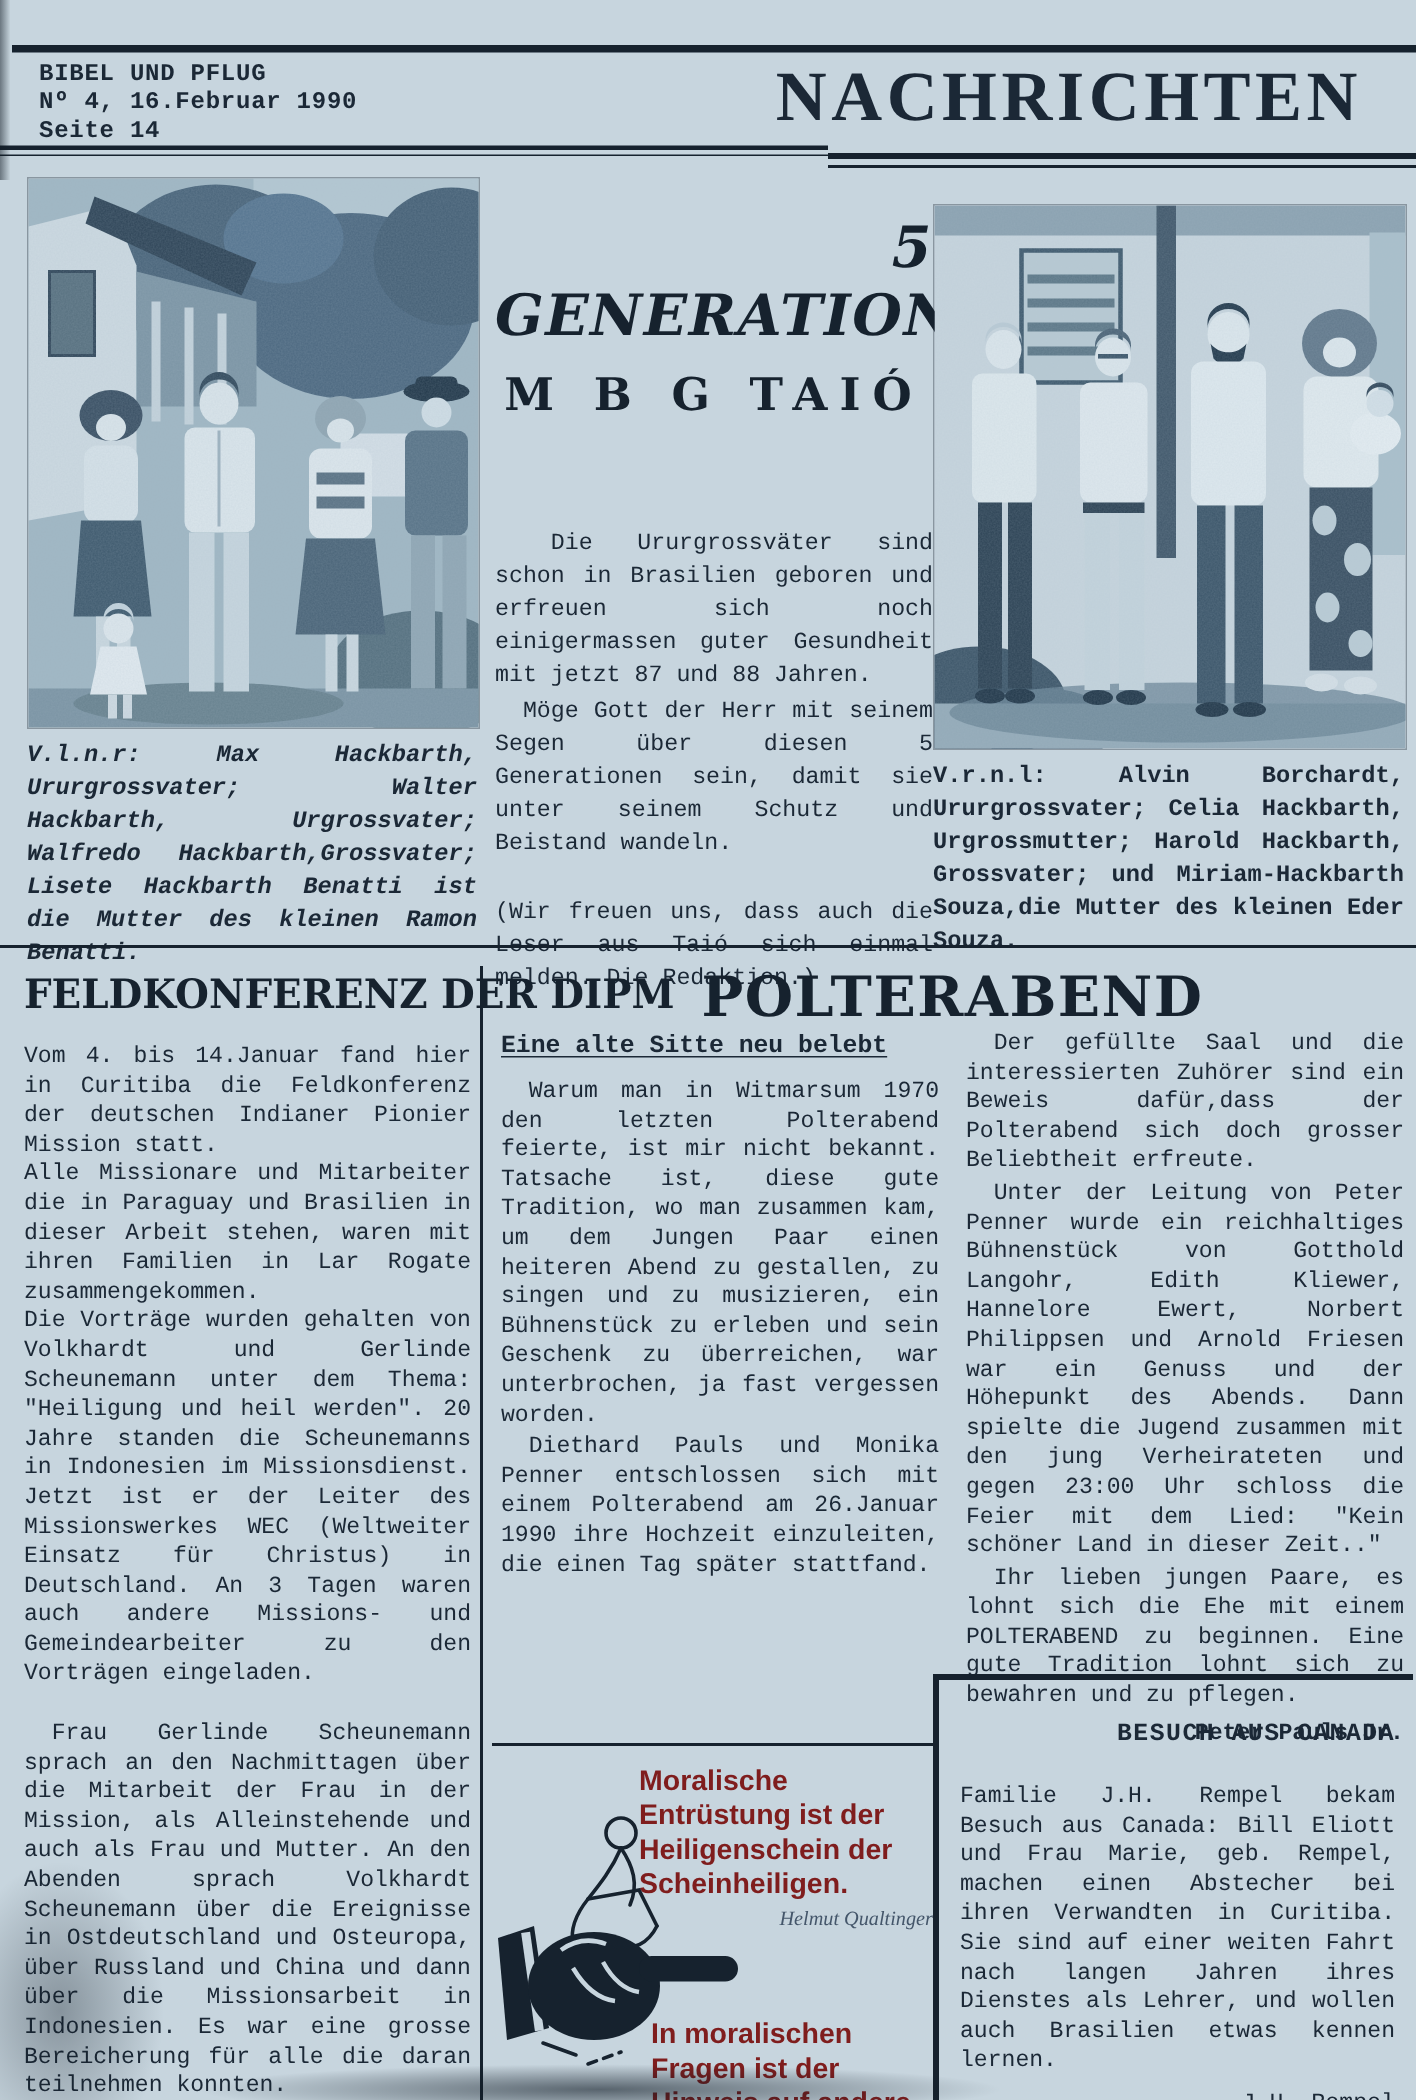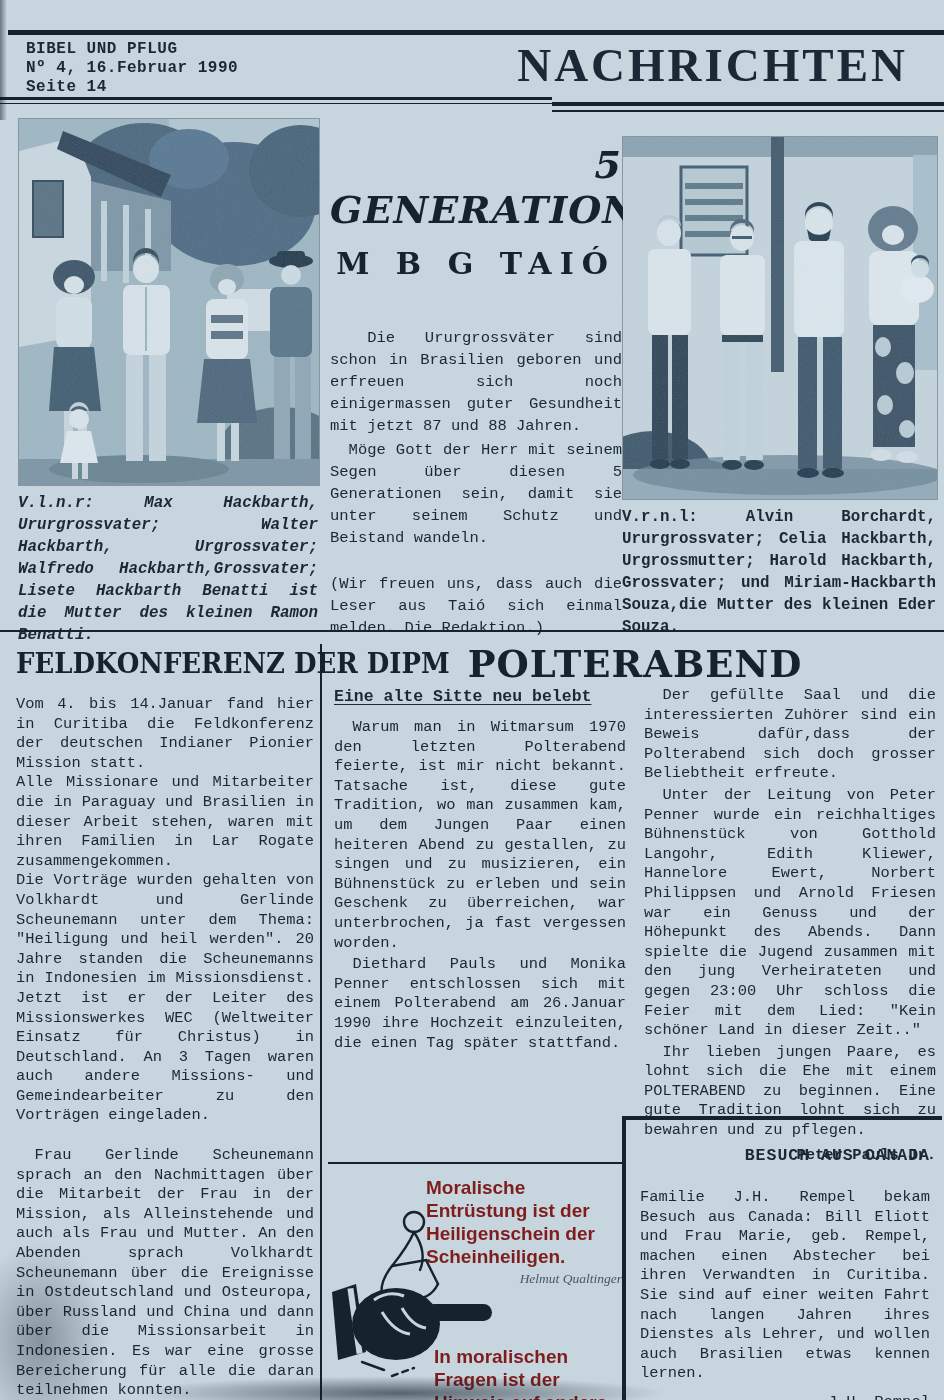--- a/index.html
+++ b/index.html
@@ -15,21 +15,21 @@
   .section-title{position:absolute;right:36px;top:40px;font:700 47px/50px "Liberation Serif",serif;letter-spacing:3px;}
   
   .photo{position:absolute;border:1px solid rgba(22,34,46,.35);box-shadow:0 0 0 1px rgba(255,255,255,.15) inset;}
   .photo svg{display:block;}
   .caption{position:absolute;font:700 15.8px/22px "Liberation Mono",monospace;text-align:justify;}
   
   .headline{font-family:"DejaVu Serif",serif;font-weight:700;color:#16222e;}
   .gen-article{position:absolute;left:330px;top:142px;width:292px;}
   .gen-article .t1{font-size:38px;text-align:right;letter-spacing:1px;font-style:italic;}
   .gen-article .t2{font-size:30px;text-align:center;letter-spacing:8px;margin-top:14px;}
-  .gen-body{margin-top:46px;font:400 15.5px/22px "Liberation Mono",monospace;text-align:justify;}
+  .gen-body{margin-top:70px;font:400 15.5px/22px "Liberation Mono",monospace;text-align:justify;}
   .gen-body p{margin:0 0 0 0;}
   .gen-body p + p{margin-top:2px;}
   .gen-body p.gap{margin-top:24px;}
   .ind{text-indent:2.4em;}
   .ind-sm{text-indent:1.2em;}
   .col-text{font:400 15.4px/19.6px "Liberation Mono",monospace;text-align:justify;}
   .col-text p{margin:0;}
   .feld{position:absolute;left:16px;top:648px;width:298px;}
   .feld .headline{font-size:27px;letter-spacing:0px;transform:scaleX(.96);transform-origin:left;white-space:nowrap;margin-bottom:16px;}
   .feld .gap-para{margin-top:20px;}

